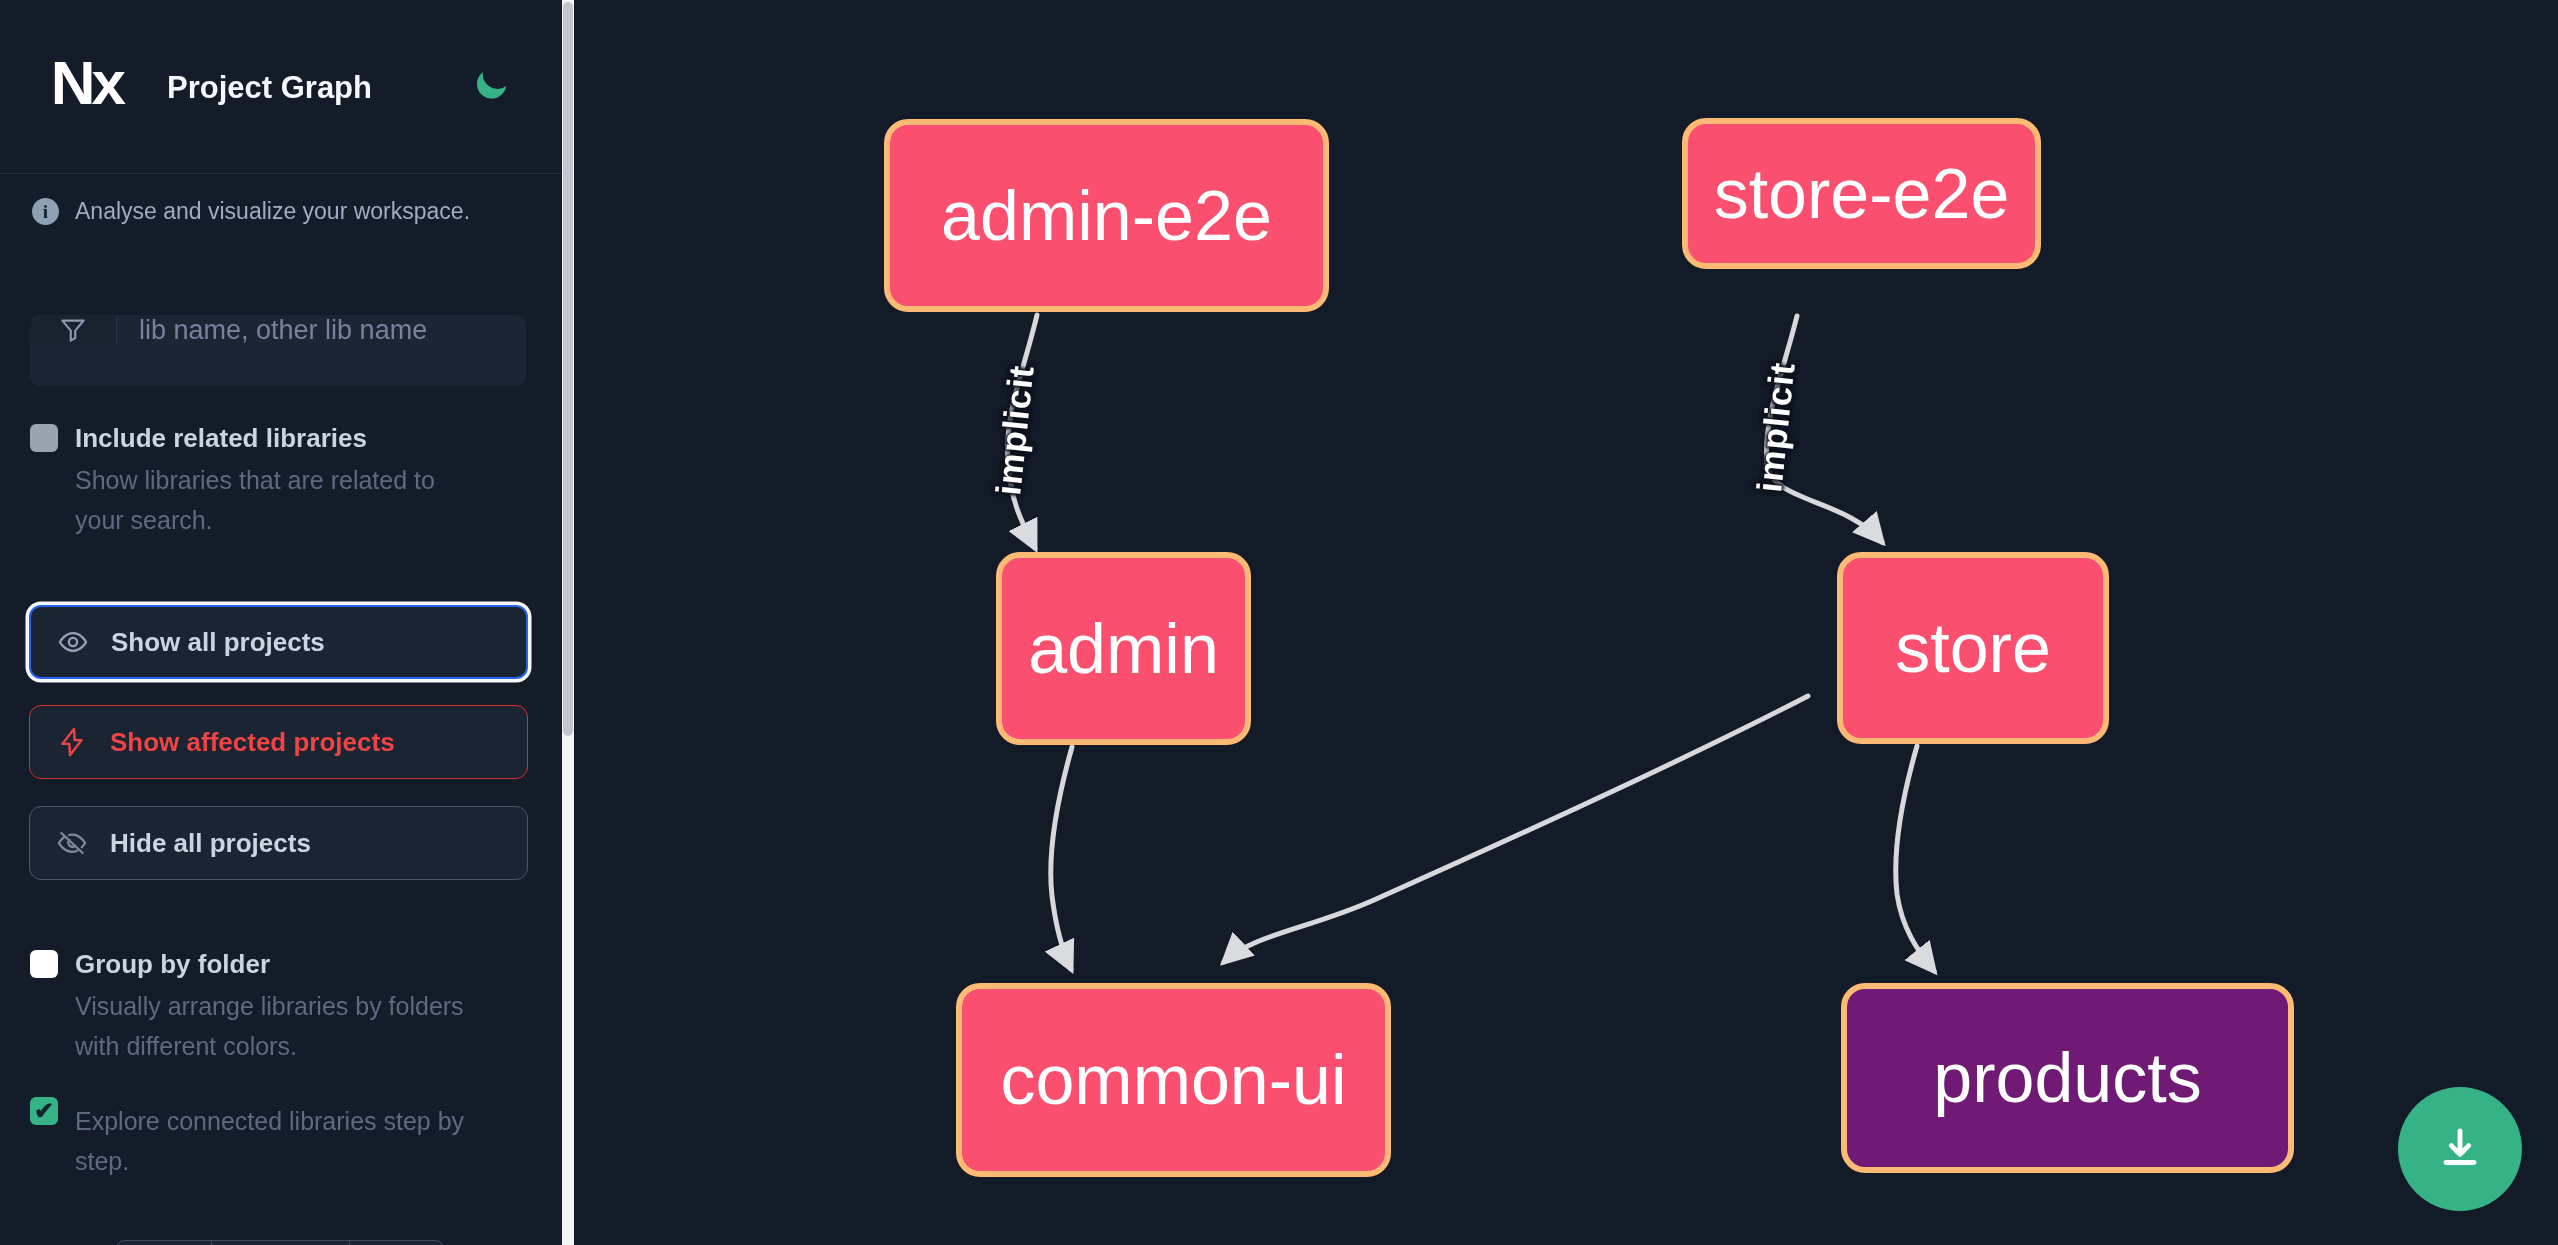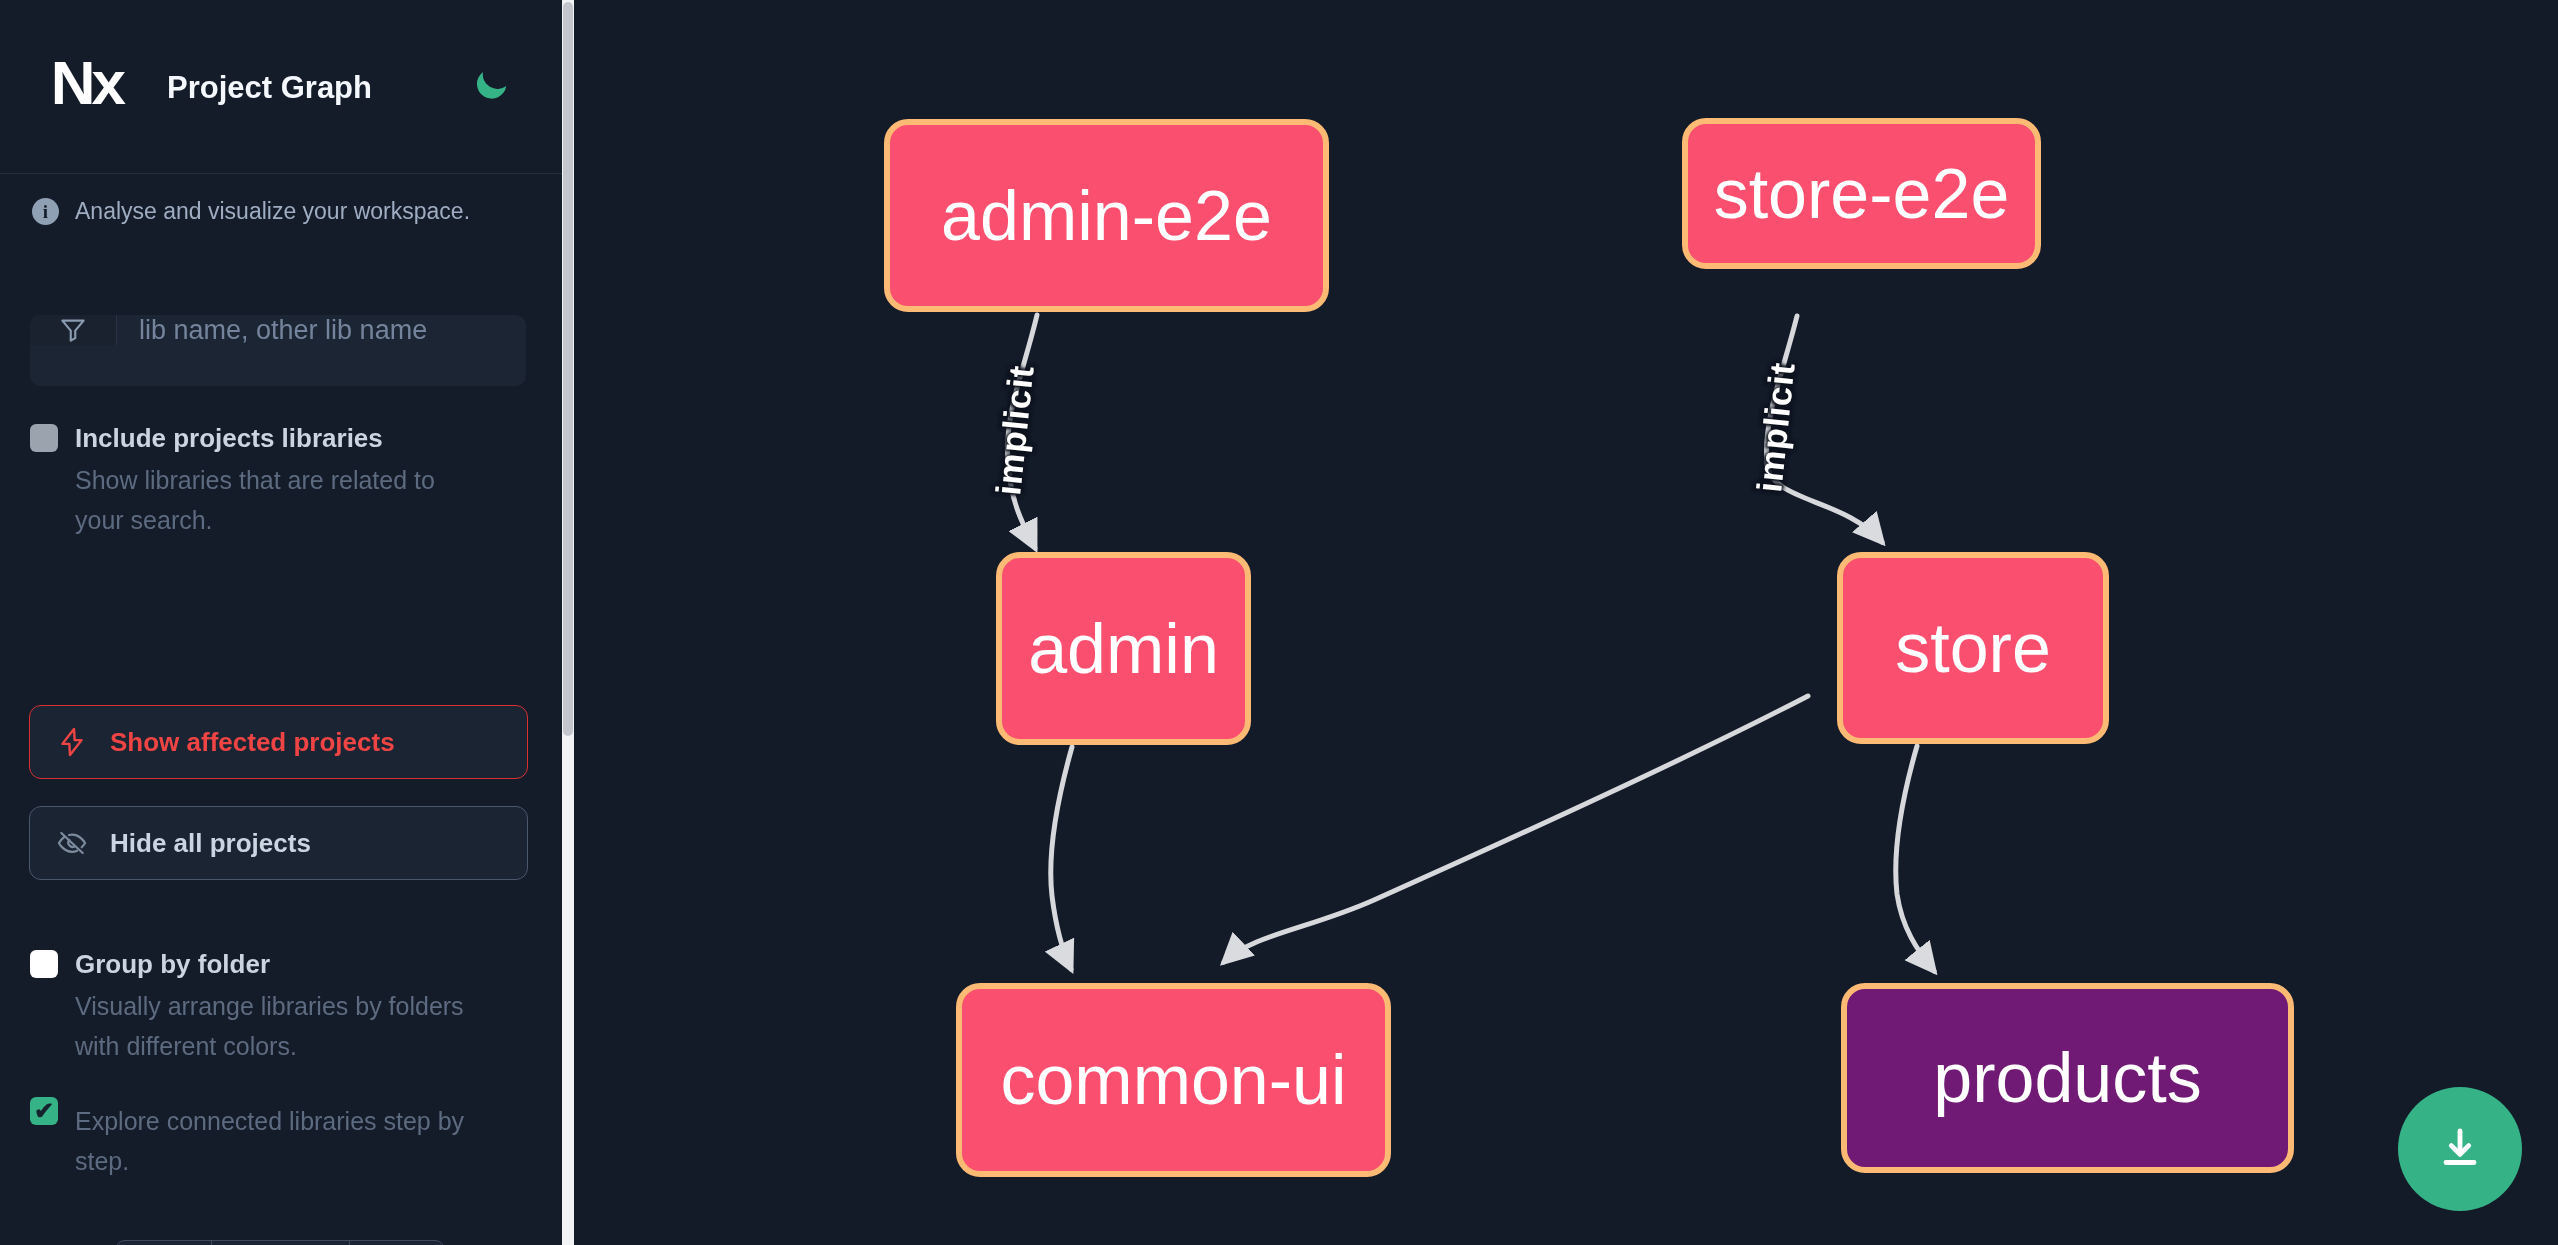--- a/index.html
+++ b/index.html
@@ -99,25 +99,32 @@
         <svg width="30" height="30" viewBox="0 0 24 24" fill="none" stroke="#8b9bb0" stroke-width="1.7" stroke-linejoin="round">
           <path d="M3.5 4.5h17l-6.7 8v6l-3.6 2v-8l-6.7-8z"></path>
         </svg>
       </span>
       <input value="" placeholder="lib name, other lib name" style="">
     </div>
 
     <div class="toggle t1">
       <span class="cb cb-gray"></span>
       <div class="txt">
-        <div class="lbl">Include projects libraries</div>
+        <div class="lbl">Include related libraries</div>
         <div class="desc">Show libraries that are related to your search.</div>
       </div>
     </div>
 
+    <div class="sbtn b-all">
+      <svg width="32" height="32" viewBox="0 0 24 24" fill="none" stroke="#94a3b8" stroke-width="1.7" stroke-linecap="round" stroke-linejoin="round">
+        <path d="M2.2 12s3.4-6.6 9.8-6.6S21.8 12 21.8 12 18.4 18.6 12 18.6 2.2 12 2.2 12z"></path>
+        <circle cx="12" cy="12" r="3.1"></circle>
+      </svg>
+      <span>Show all projects</span>
+    </div>
 
     <div class="sbtn b-aff">
       <svg width="32" height="32" viewBox="0 0 24 24" fill="none" stroke="#ef4444" stroke-width="1.8" stroke-linejoin="round">
         <path d="M13.5 2.2 4.8 13.4h5.2L10.5 21.8 19.2 10.6h-5.2l-.5-8.4z"></path>
       </svg>
       <span>Show affected projects</span>
     </div>
 
     <div class="sbtn b-hide">
       <svg width="32" height="32" viewBox="0 0 24 24" fill="none" stroke="#7c8a9d" stroke-width="1.7" stroke-linecap="round" stroke-linejoin="round">

